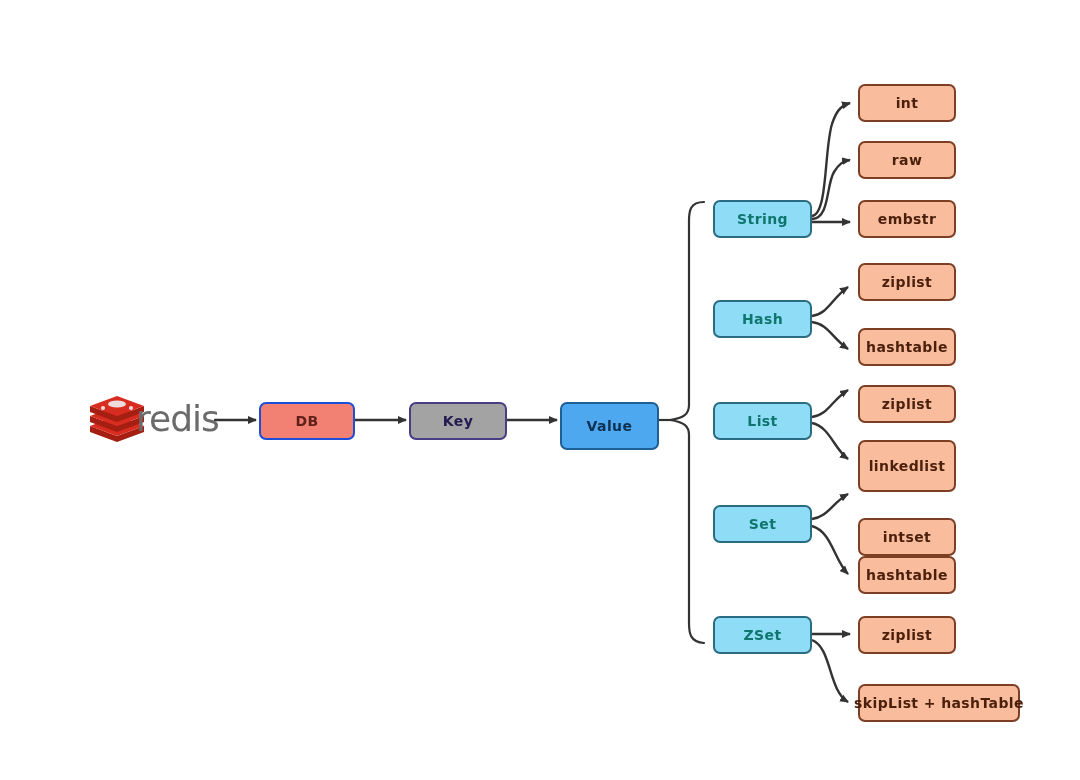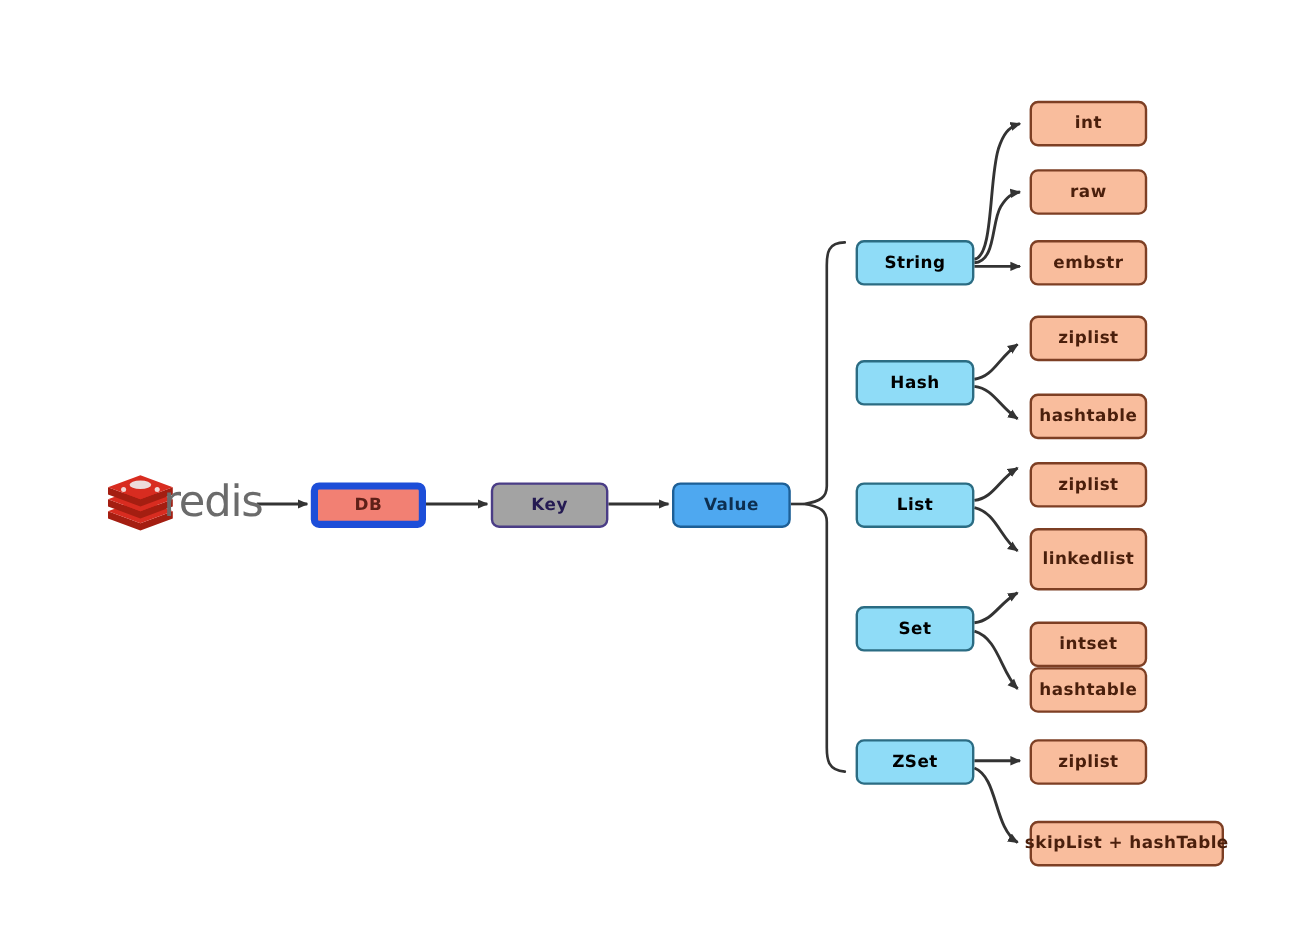--- a/index.html
+++ b/index.html
@@ -32,40 +32,40 @@
     align-items: center;
     justify-content: center;
     border-radius: 7px;
     font-weight: bold;
     letter-spacing: 0.4px;
     white-space: nowrap;
     text-align: center;
   }
   .node-red {
     background: #f28073;
-    border: 6px solid #1d4ed8;
+    border: 2px solid #1d4ed8;
     color: #5e2018;
     font-size: 14px;
   }
   .node-purple {
     background: #a3a3a3;
     border: 2px solid #4a3d86;
     color: #241a52;
     font-size: 14px;
   }
   .node-blue {
     background: #4ea8f0;
     border: 2px solid #1d5f96;
     color: #0d2f50;
     font-size: 14px;
   }
   .node-cyan {
     background: #8fdcf7;
     border: 2px solid #2b6c83;
-    color: #000000;
+    color: #0f766e;
     font-size: 14px;
   }
   .node-orange {
     background: #f9bd9d;
     border: 2px solid #7d3f24;
     color: #4a1f0c;
     font-size: 14px;
   }
   #logo {
     position: absolute;
@@ -143,21 +143,21 @@
     <ellipse cx="31" cy="11" rx="9" ry="3.6" fill="#f0f0f0" opacity="0.9"></ellipse>
     <circle cx="17" cy="15" r="2.1" fill="#f5f5f5" opacity="0.85"></circle>
     <circle cx="45" cy="15" r="2.1" fill="#f5f5f5" opacity="0.85"></circle>
   </svg>
   <div class="wordmark">redis</div>
 
   <div class="node node-red" style="left:259px; top:402px; width:96px; height:38px;">DB</div>
 
   <div class="node node-purple" style="left:409px; top:402px; width:98px; height:38px;">Key</div>
 
-  <div class="node node-blue" style="left:560px; top:402px; width:99px; height:38px;">Value</div>
+  <div class="node node-blue" style="left:560px; top:402px; width:99px; height:48px;">Value</div>
 
   <div class="node node-cyan" style="left:713px; top:200px; width:99px; height:38px;">String</div>
 
   <div class="node node-cyan" style="left:713px; top:300px; width:99px; height:38px;">Hash</div>
 
   <div class="node node-cyan" style="left:713px; top:402px; width:99px; height:38px;">List</div>
 
   <div class="node node-cyan" style="left:713px; top:505px; width:99px; height:38px;">Set</div>
 
   <div class="node node-cyan" style="left:713px; top:616px; width:99px; height:38px;">ZSet</div>

